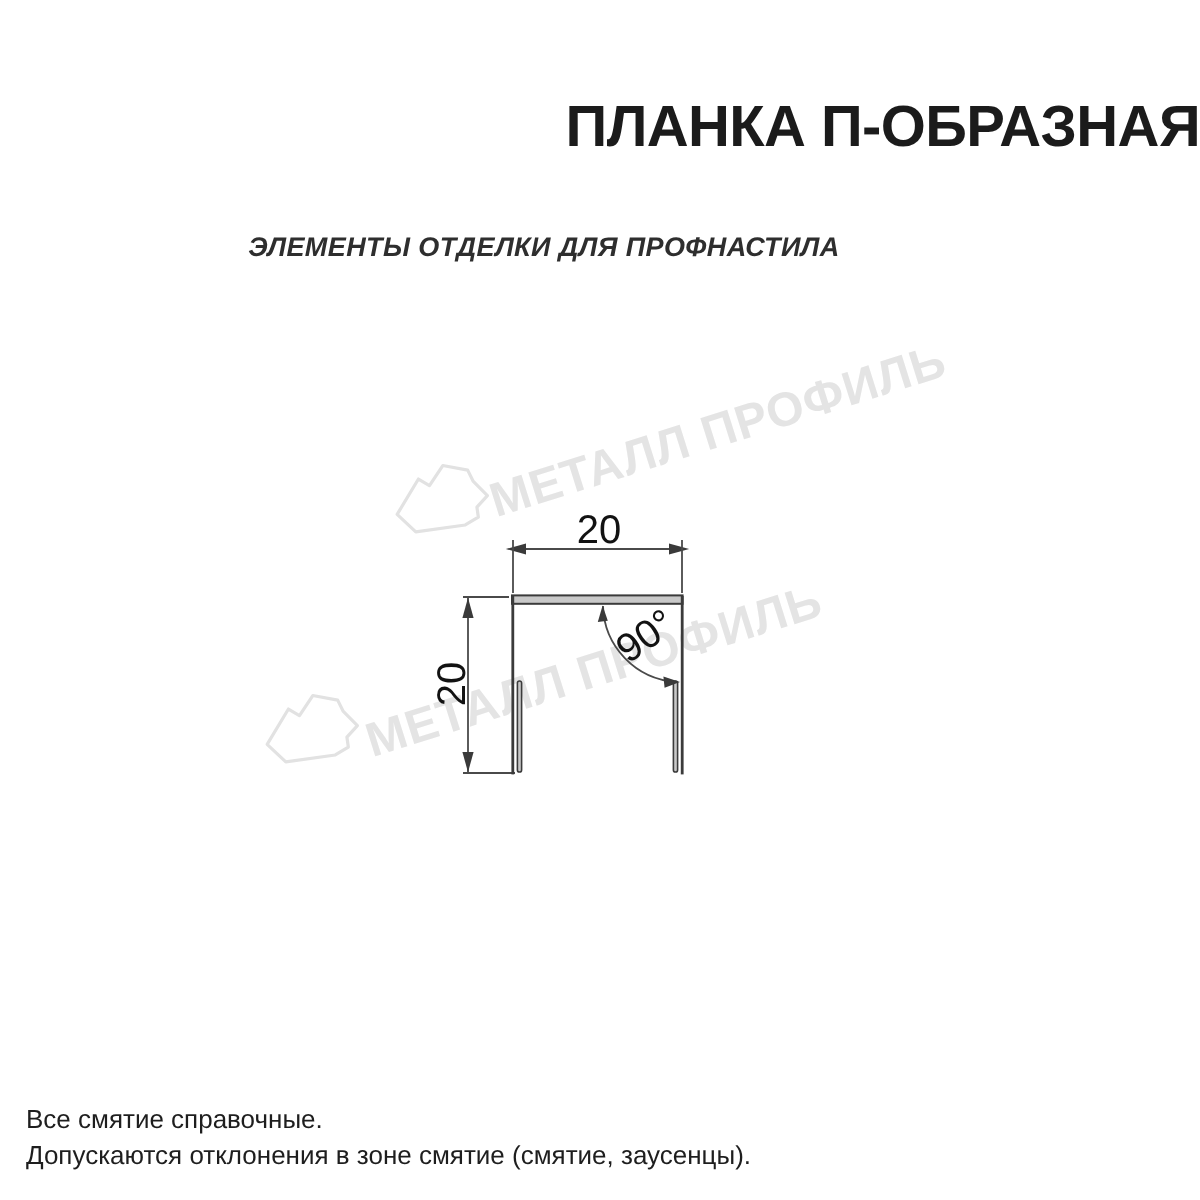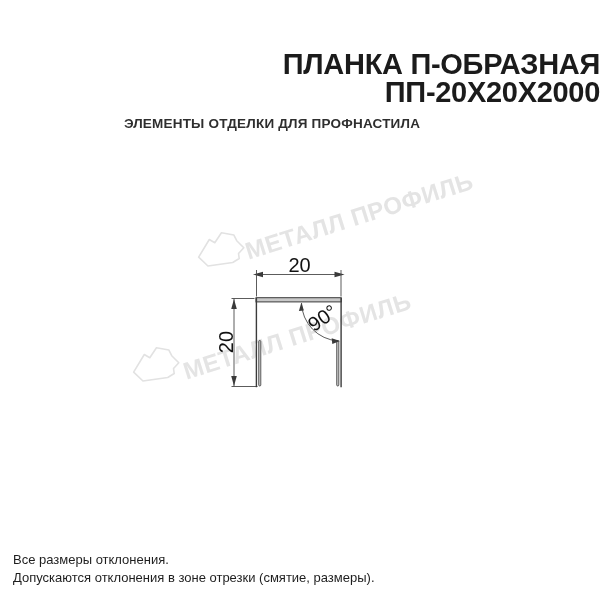--- a/index.html
+++ b/index.html
@@ -4,21 +4,21 @@
 <style>
   html,body{margin:0;padding:0;background:#fff;}
   body{width:600px;height:600px;font-family:"Liberation Sans",sans-serif;}
   .page{position:relative;width:600px;height:600px;background:#fff;overflow:hidden;}
 
   
   .title{position:absolute;top:50px;left:0;width:600px;text-align:right;
          color:#1b1b1b;font-weight:bold;font-size:29px;line-height:28px;letter-spacing:-.3px;}
   .title span{display:block;}
   .subtitle{position:absolute;top:116px;left:0;width:544px;text-align:center;
-            color:#2e2e2e;font-weight:bold;font-size:13.5px;letter-spacing:.2px;}
+            color:#2e2e2e;font-weight:bold;font-size:13.5px;letter-spacing:.2px;font-style:italic;}
 
   
   .wm-text{position:absolute;white-space:nowrap;font-weight:bold;font-size:24px;
            color:#e4e4e4;letter-spacing:.5px;transform-origin:0 50%;
            transform:rotate(-17.5deg);user-select:none;}
   #wm-text-a{left:246px;top:238px;}
   #wm-text-b{left:184px;top:358px;}
   .wm-icon{position:absolute;transform:rotate(-8deg);}
   #wm-icon-a{left:196px;top:231px;}
   #wm-icon-b{left:131px;top:346px;}
@@ -37,21 +37,20 @@
   .footer{position:absolute;left:13px;top:551px;color:#1e1e1e;font-size:13px;line-height:17.5px;}
   .footer p{margin:0;}
 </style>
 </head>
 <body>
 
 <div class="page">
 
   <div class="title">
     <span>ПЛАНКА П-ОБРАЗНАЯ</span>
-    <span>ПП-20Х20Х2000</span>
   </div>
   <div class="subtitle">ЭЛЕМЕНТЫ ОТДЕЛКИ ДЛЯ ПРОФНАСТИЛА</div>
 
   <div class="wm-icon" id="wm-icon-a">
     <svg width="50" height="36" viewBox="0 0 50 36">
       <path d="M2,23 L15,7 L20,11 L28,2 L40,6 L42,12 L48,20 L42,25 L42,30 L35,33 L10,33 Z"></path>
     </svg>
   </div>
   <div class="wm-text" id="wm-text-a">МЕТАЛЛ ПРОФИЛЬ</div>
 
@@ -92,17 +91,17 @@
 
     <g>
       <path class="dimline" d="M301.5,303 A39,39 0 0 0 338,340.9"></path>
       <polygon class="arrow" points="301.3,302.8 298.9,311 303.9,310.4"></polygon>
       <polygon class="arrow" points="340,341 331.7,338.3 332.3,343.9"></polygon>
       <text class="dimtext" transform="translate(326.5,323.5) rotate(-35)" text-anchor="middle">90°</text>
     </g>
   </svg>
 
   <div class="footer">
-    <p>Все размеры отклонения.</p>
-    <p>Допускаются отклонения в зоне отрезки (смятие, размеры).</p>
+    <p>Все смятие справочные.</p>
+    <p>Допускаются отклонения в зоне смятие (смятие, заусенцы).</p>
   </div>
 
 </div>
 
 </body></html>

